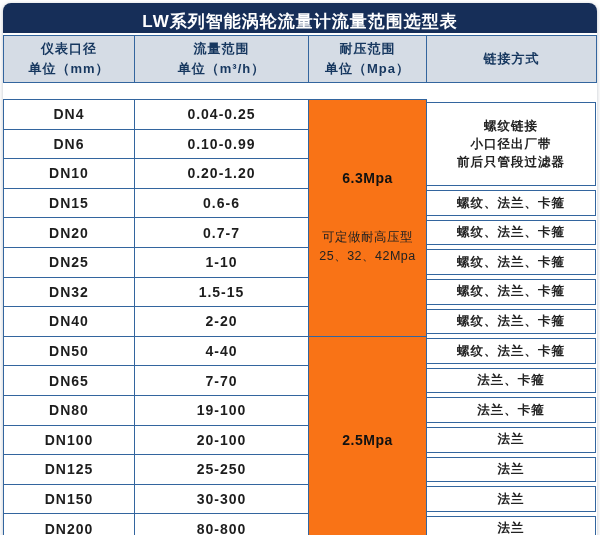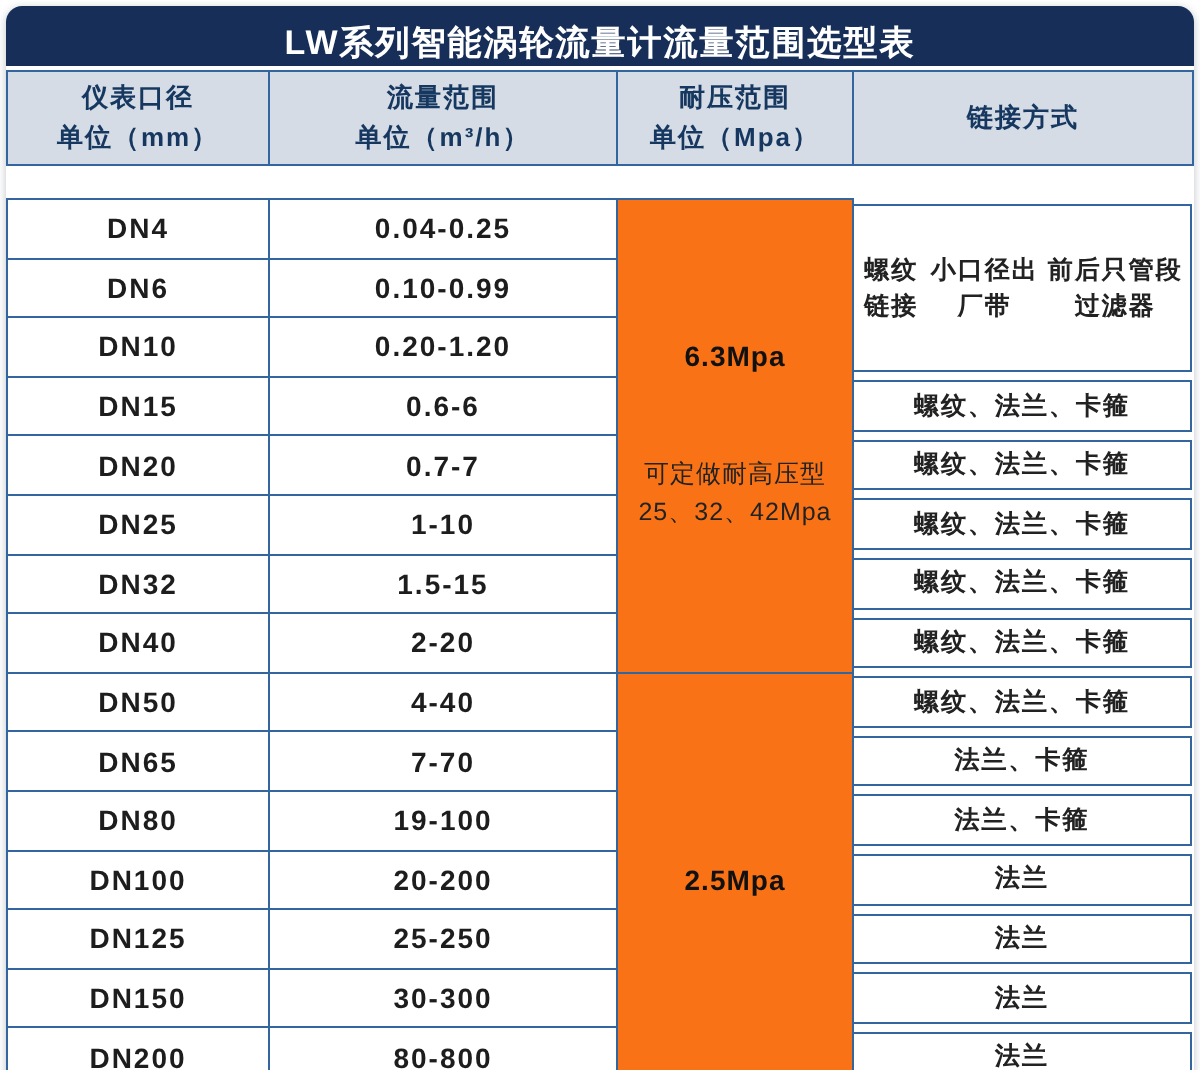--- a/index.html
+++ b/index.html
@@ -66,21 +66,21 @@
     display: flex;
     align-items: center;
     justify-content: center;
     font-size: 12.5px;
     font-weight: bold;
     color: #222222;
     letter-spacing: 1px;
     background: #ffffff;
   }
   .link-box.multi {
-    flex-direction: row;
+    flex-direction: column;
     line-height: 1.45;
   }
   td.cell-pressure { background: #f97316; }
   .pressure-stack {
     display: flex;
     flex-direction: column;
     align-items: center;
     gap: 42px;
   }
   .pressure-main {
@@ -236,21 +236,21 @@
     <tr>
       <td>DN80</td>
       <td>19-100</td>
       <td class="cell-link">
         <div class="link-box">法兰、卡箍</div>
       </td>
     </tr>
 
     <tr>
       <td>DN100</td>
-      <td>20-200</td>
+      <td>20-100</td>
       <td class="cell-link">
         <div class="link-box">法兰</div>
       </td>
     </tr>
 
     <tr>
       <td>DN125</td>
       <td>25-250</td>
       <td class="cell-link">
         <div class="link-box">法兰</div>

